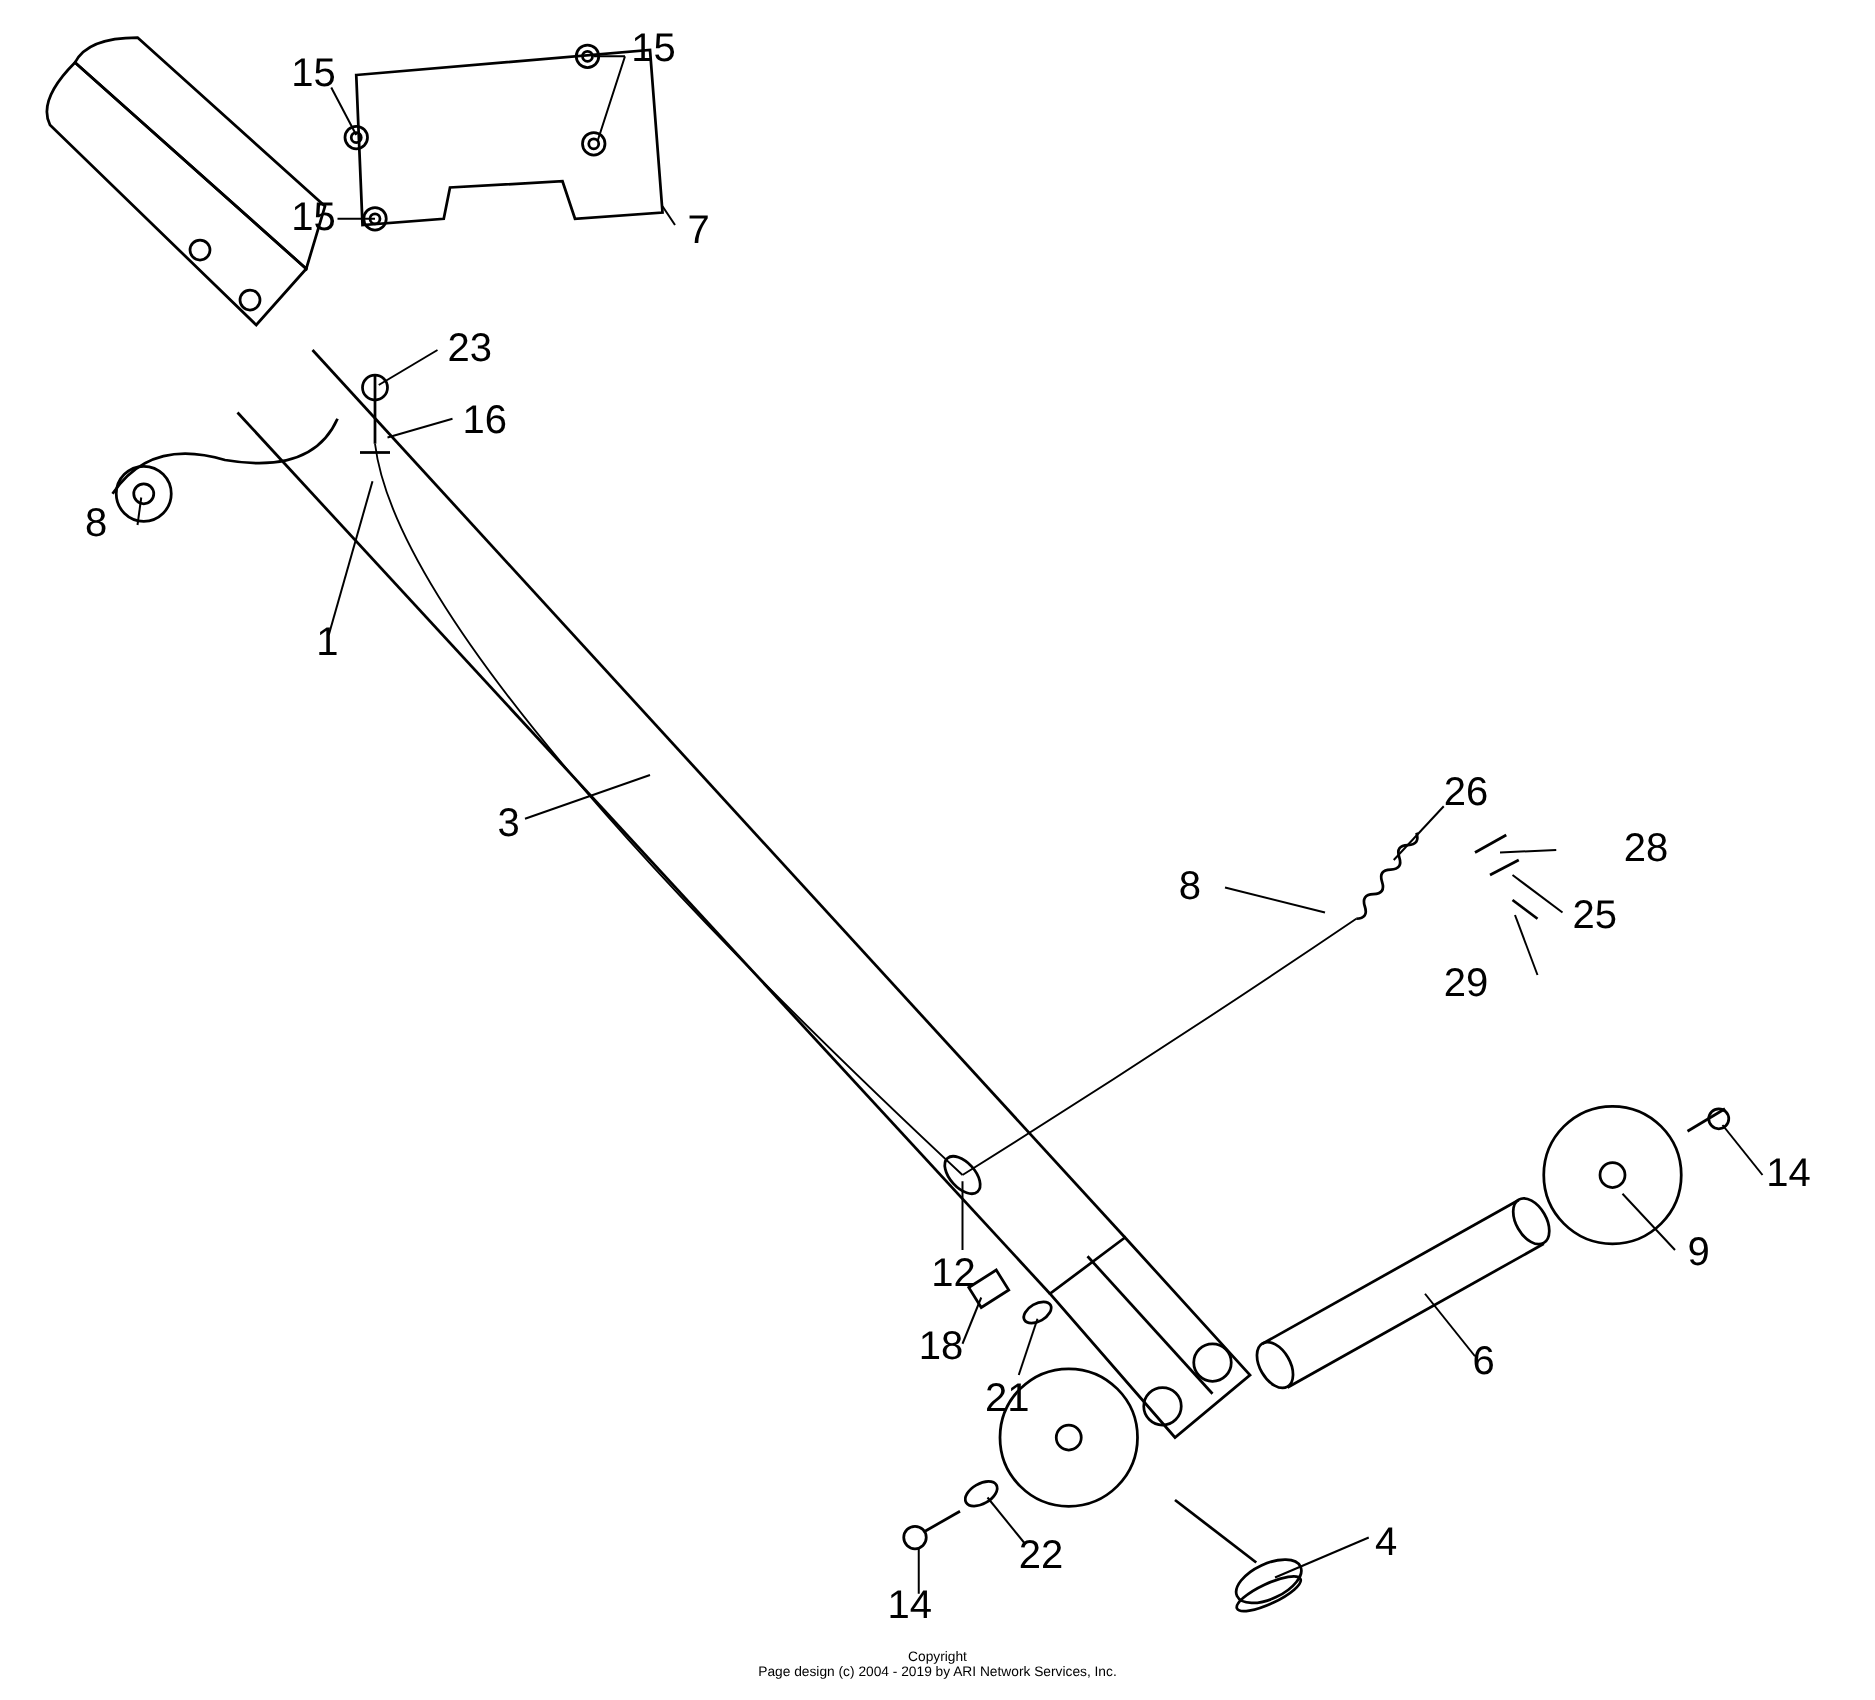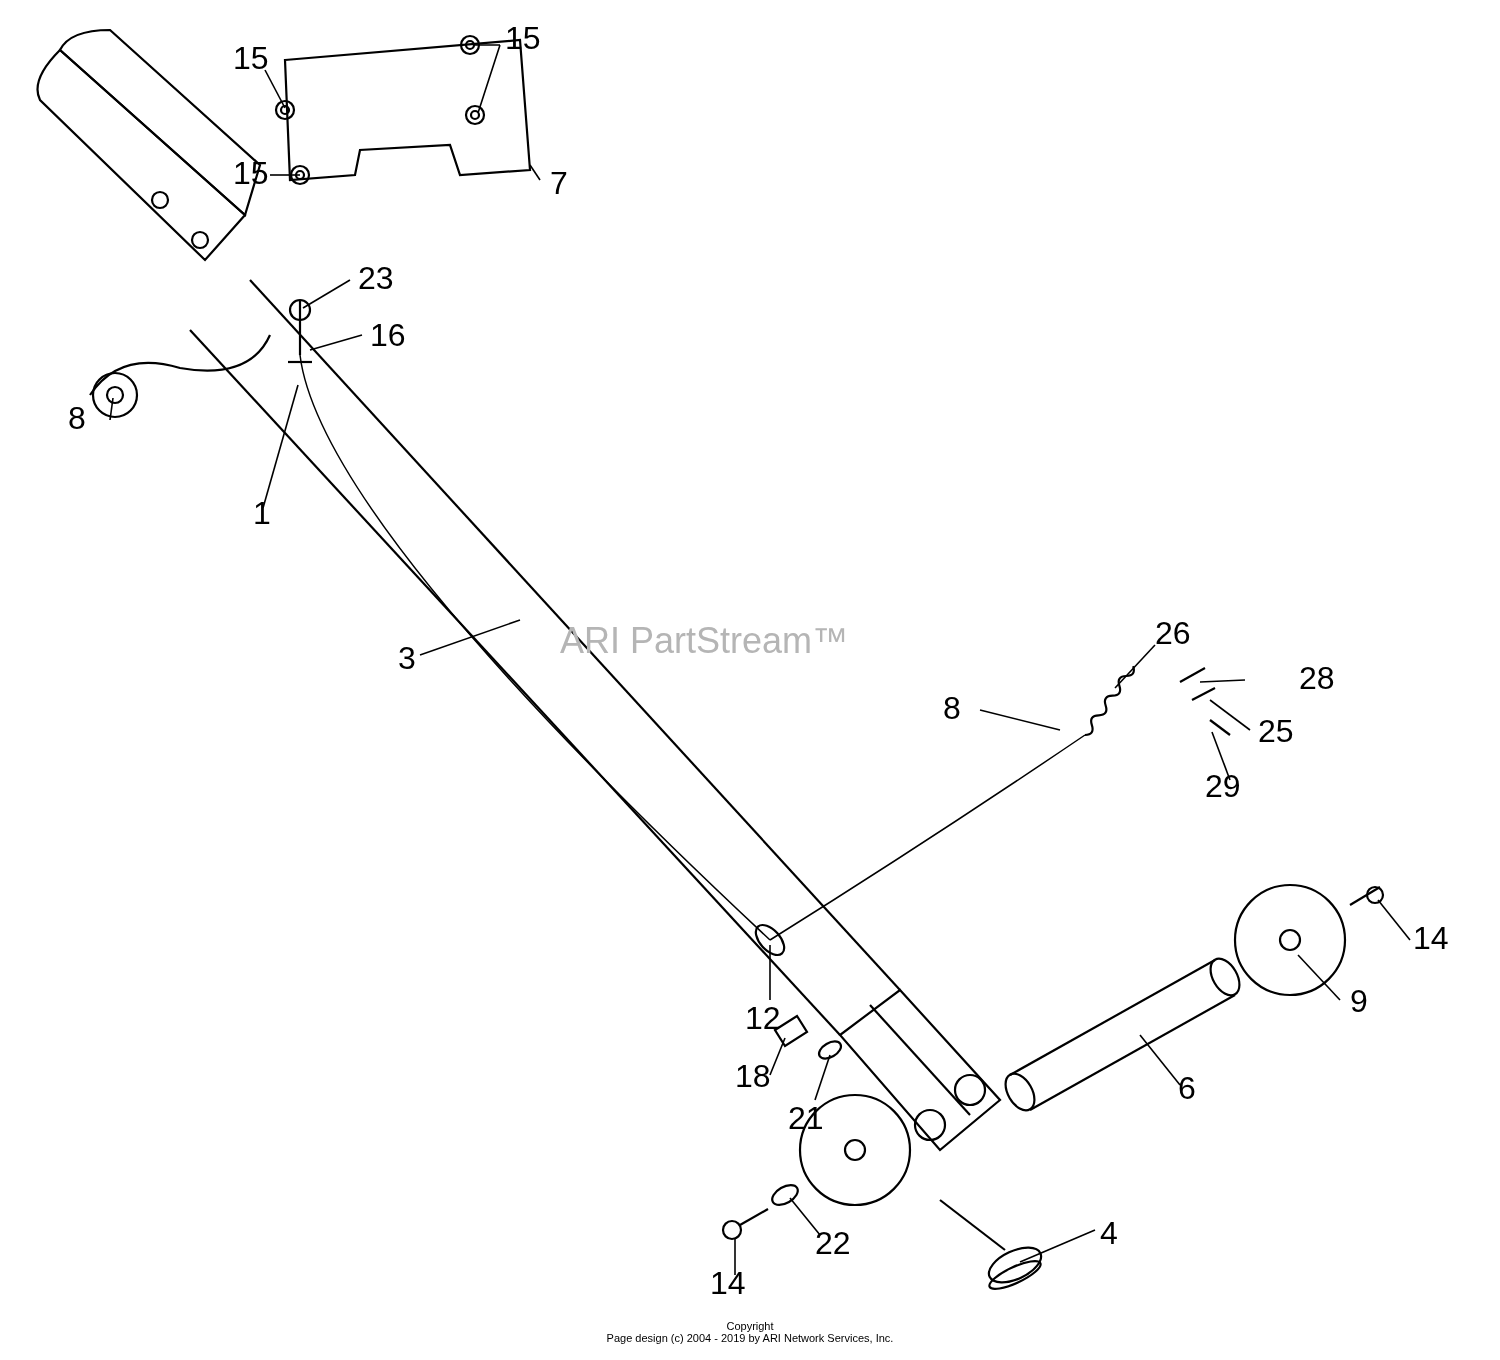--- a/index.html
+++ b/index.html
@@ -158,29 +158,28 @@
   <div class="callout-label" style="left:550px; top:165px;">7</div>
   <div class="callout-label" style="left:358px; top:260px;">23</div>
   <div class="callout-label" style="left:370px; top:317px;">16</div>
   <div class="callout-label" style="left:68px;  top:400px;">8</div>
   <div class="callout-label" style="left:253px; top:495px;">1</div>
   <div class="callout-label" style="left:398px; top:640px;">3</div>
   <div class="callout-label" style="left:943px; top:690px;">8</div>
   <div class="callout-label" style="left:1155px;top:615px;">26</div>
   <div class="callout-label" style="left:1255px;top:660px;margin-left:44px;">28</div>
   <div class="callout-label" style="left:1258px;top:713px;">25</div>
-  <div class="callout-label" style="left:1205px;top:768px;">29</div>
+  <div class="callout-label" style="left:1155px;top:768px;">29</div>
   <div class="callout-label" style="left:745px; top:1000px;">12</div>
   <div class="callout-label" style="left:735px; top:1058px;text-align:right;">18</div>
   <div class="callout-label" style="left:788px; top:1100px;">21</div>
   <div class="callout-label" style="left:1413px;top:920px;">14</div>
   <div class="callout-label" style="left:1350px;top:983px;">9</div>
   <div class="callout-label" style="left:1178px;top:1070px;">6</div>
   <div class="callout-label" style="left:1100px;top:1215px;">4</div>
   <div class="callout-label" style="left:815px; top:1225px;">22</div>
   <div class="callout-label" style="left:710px; top:1265px;">14</div>
 
-  <div class="watermark" style="left:560px; top:620px;">ARI PartStream™</div>
 
   <div class="copyright" style="left:600px; top:1320px; width:300px;">Copyright</div>
   <div class="copyright" style="left:560px; top:1332px; width:380px;">Page design (c) 2004 - 2019 by ARI Network Services, Inc.</div>
 
 </div>
 
 </body></html>

